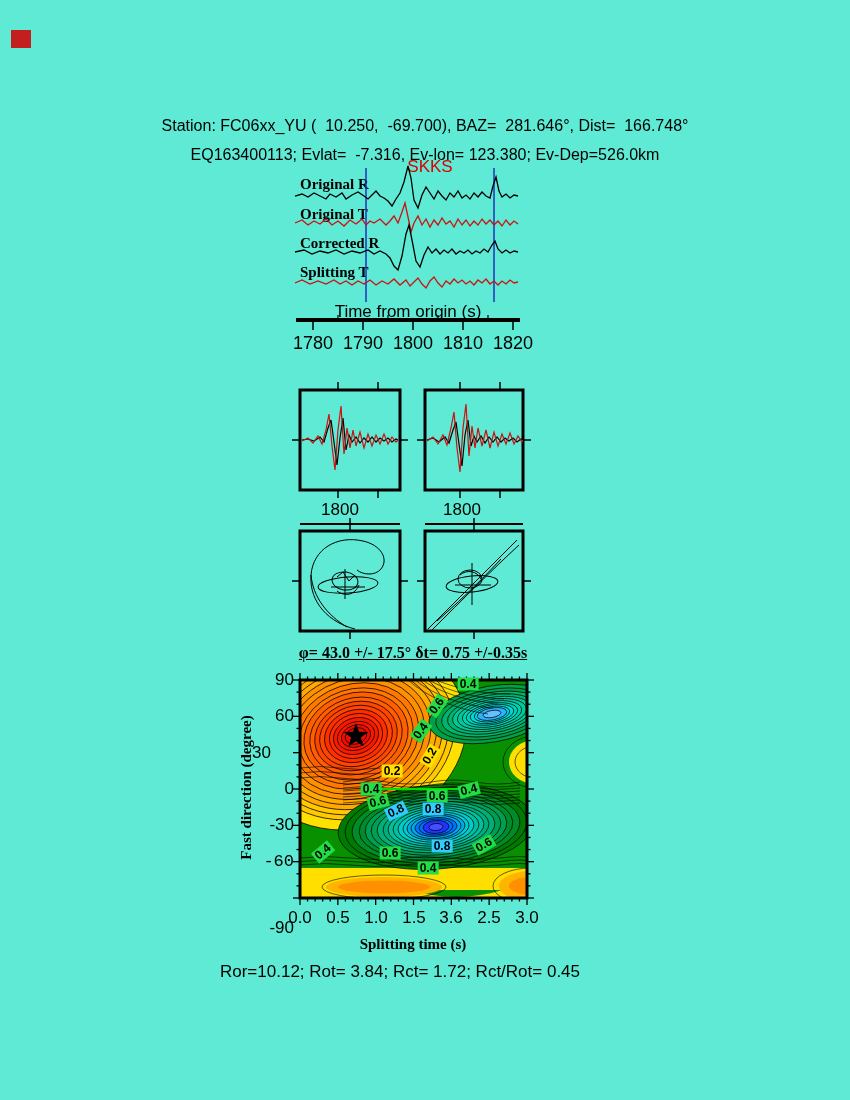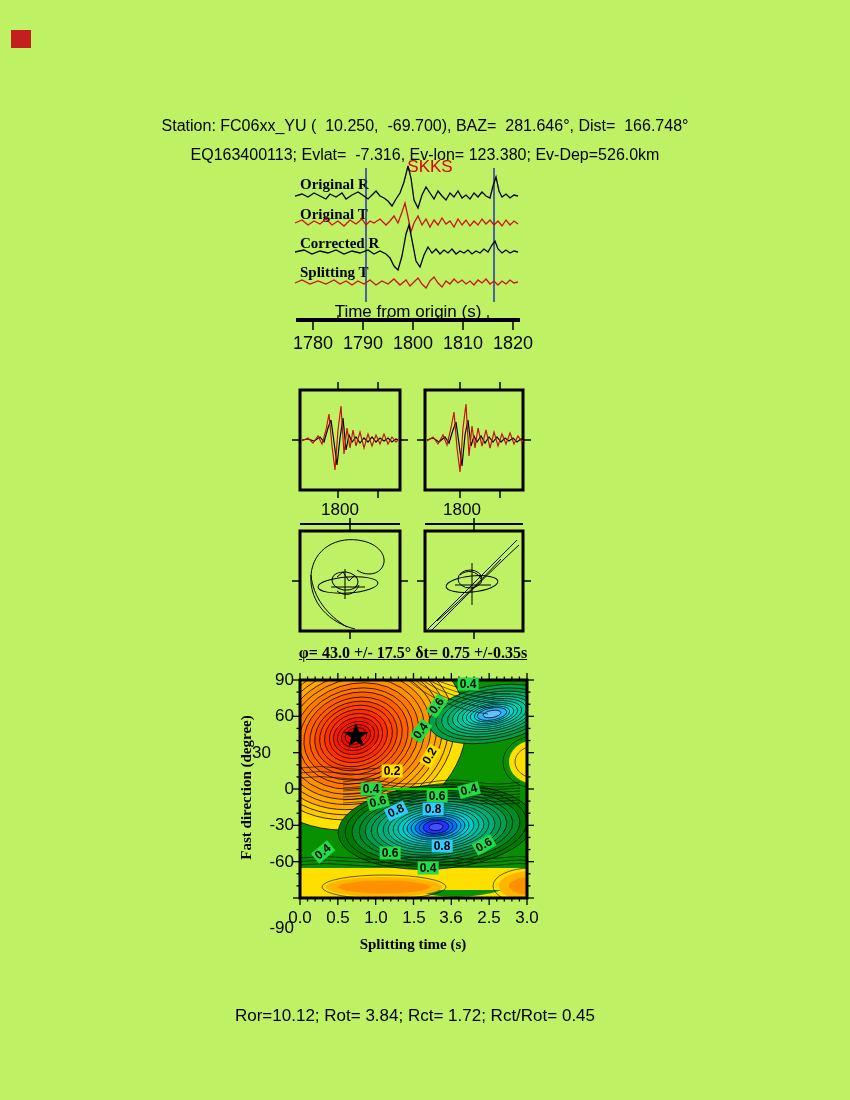--- a/index.html
+++ b/index.html
@@ -1,16 +1,16 @@
 <!DOCTYPE html>
 <html><head>
 <meta charset="utf-8">
 <style>
   html,body{margin:0;padding:0;background:#fff;}
-  .page{position:relative;width:850px;height:1100px;background:#bef264;overflow:hidden;
+  .page{position:relative;width:850px;height:1100px;background:#5eead4;overflow:hidden;
         font-family:"Liberation Sans",sans-serif;color:#000;}
   .abs{position:absolute;}
   .ctr{text-align:center;}
   .hdr{width:850px;left:0;font-size:16px;white-space:pre;}
   .serifb{font-family:"Liberation Serif",serif;font-weight:bold;}
   .ticklab{font-size:18px;}
   .ctick{font-size:17px;}
   .clabel{position:absolute;font-size:12px;font-weight:bold;line-height:13px;
           padding:0 2px;color:#000;white-space:nowrap;}
   svg{display:block;}
@@ -347,28 +347,28 @@
   <span class="clabel" style="left: 484px; top: 845px; background: rgb(34, 221, 68); transform: translate(-50%, -50%) rotate(-30deg);">0.6</span>
   <span class="clabel" style="left: 390px; top: 853px; background: rgb(34, 221, 68); transform: translate(-50%, -50%) rotate(0deg);">0.6</span>
   <span class="clabel" style="left: 323px; top: 852px; background: rgb(34, 221, 68); transform: translate(-50%, -50%) rotate(-40deg);">0.4</span>
   <span class="clabel" style="left: 428px; top: 868px; background: rgb(34, 221, 68); transform: translate(-50%, -50%) rotate(0deg);">0.4</span>
 
   <div class="abs ctick" style="left:252px;top:670px;width:42px;text-align:right;">90</div>
   <div class="abs ctick" style="left:252px;top:706px;width:42px;text-align:right;">60</div>
   <div class="abs ctick" style="left:252px;top:743px;width:42px;">30</div>
   <div class="abs ctick" style="left:252px;top:779px;width:42px;text-align:right;">0</div>
   <div class="abs ctick" style="left:252px;top:815px;width:42px;text-align:right;">-30</div>
-  <div class="abs ctick" style="left:252px;top:852px;width:42px;text-align:right;">-60</div>
+  <div class="abs ctick" style="left:252px;top:852px;width:42px;text-align:right;font-family:Liberation Mono, monospace;">-60</div>
   <div class="abs ctick" style="left:252px;top:918px;width:42px;text-align:right;">-90</div>
 
   <div class="abs ctr ctick" style="left:275px;top:908px;width:50px;">0.0</div>
   <div class="abs ctr ctick" style="left:313px;top:908px;width:50px;">0.5</div>
   <div class="abs ctr ctick" style="left:351px;top:908px;width:50px;">1.0</div>
   <div class="abs ctr ctick" style="left:389px;top:908px;width:50px;">1.5</div>
   <div class="abs ctr ctick" style="left:426px;top:908px;width:50px;">3.6</div>
   <div class="abs ctr ctick" style="left:464px;top:908px;width:50px;">2.5</div>
   <div class="abs ctr ctick" style="left:502px;top:908px;width:50px;">3.0</div>
 
   <div class="abs ctr serifb" style="left:313px;top:936px;width:200px;font-size:15px;">Splitting time (s)</div>
 
-  <div class="abs ctr" style="left:15px;top:962px;width:800px;font-size:17px;margin-top:44px;">Ror=10.12; Rot= 3.84; Rct= 1.72; Rct/Rot= 0.45</div>
+  <div class="abs ctr" style="left:0px;top:962px;width:800px;font-size:17px;">Ror=10.12; Rot= 3.84; Rct= 1.72; Rct/Rot= 0.45</div>
 
 </div>
 
 </body></html>

